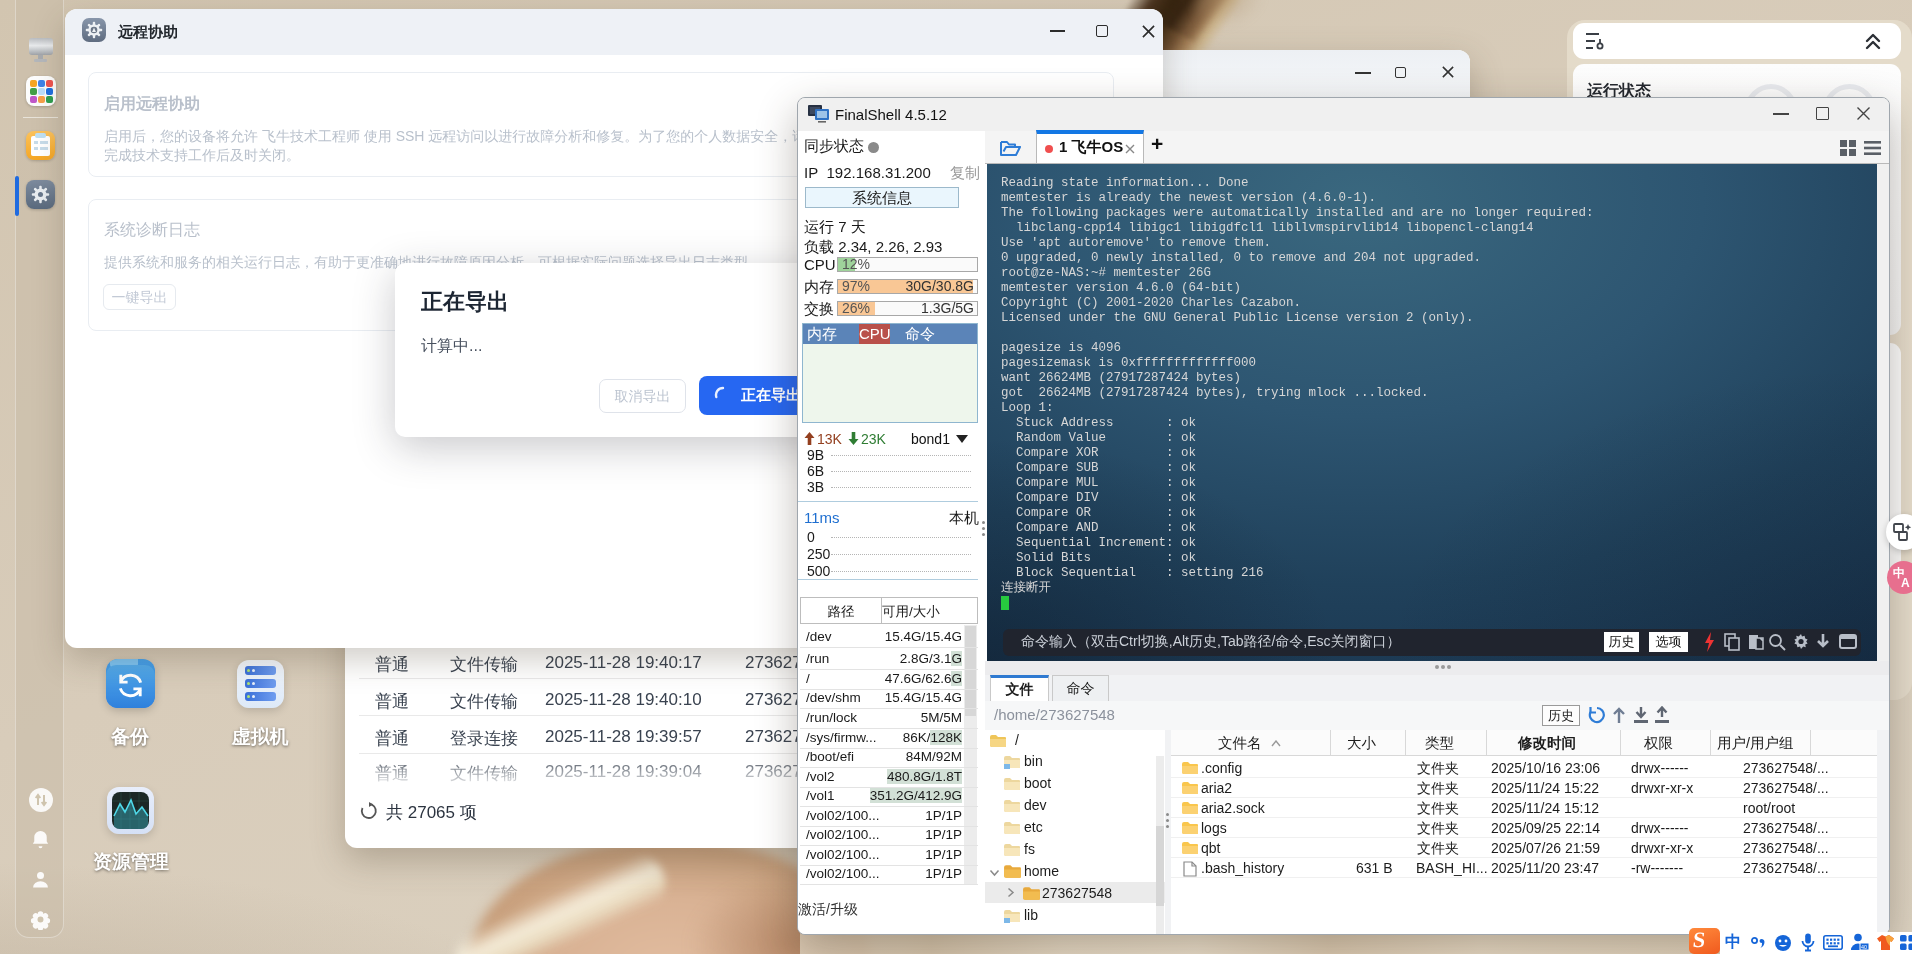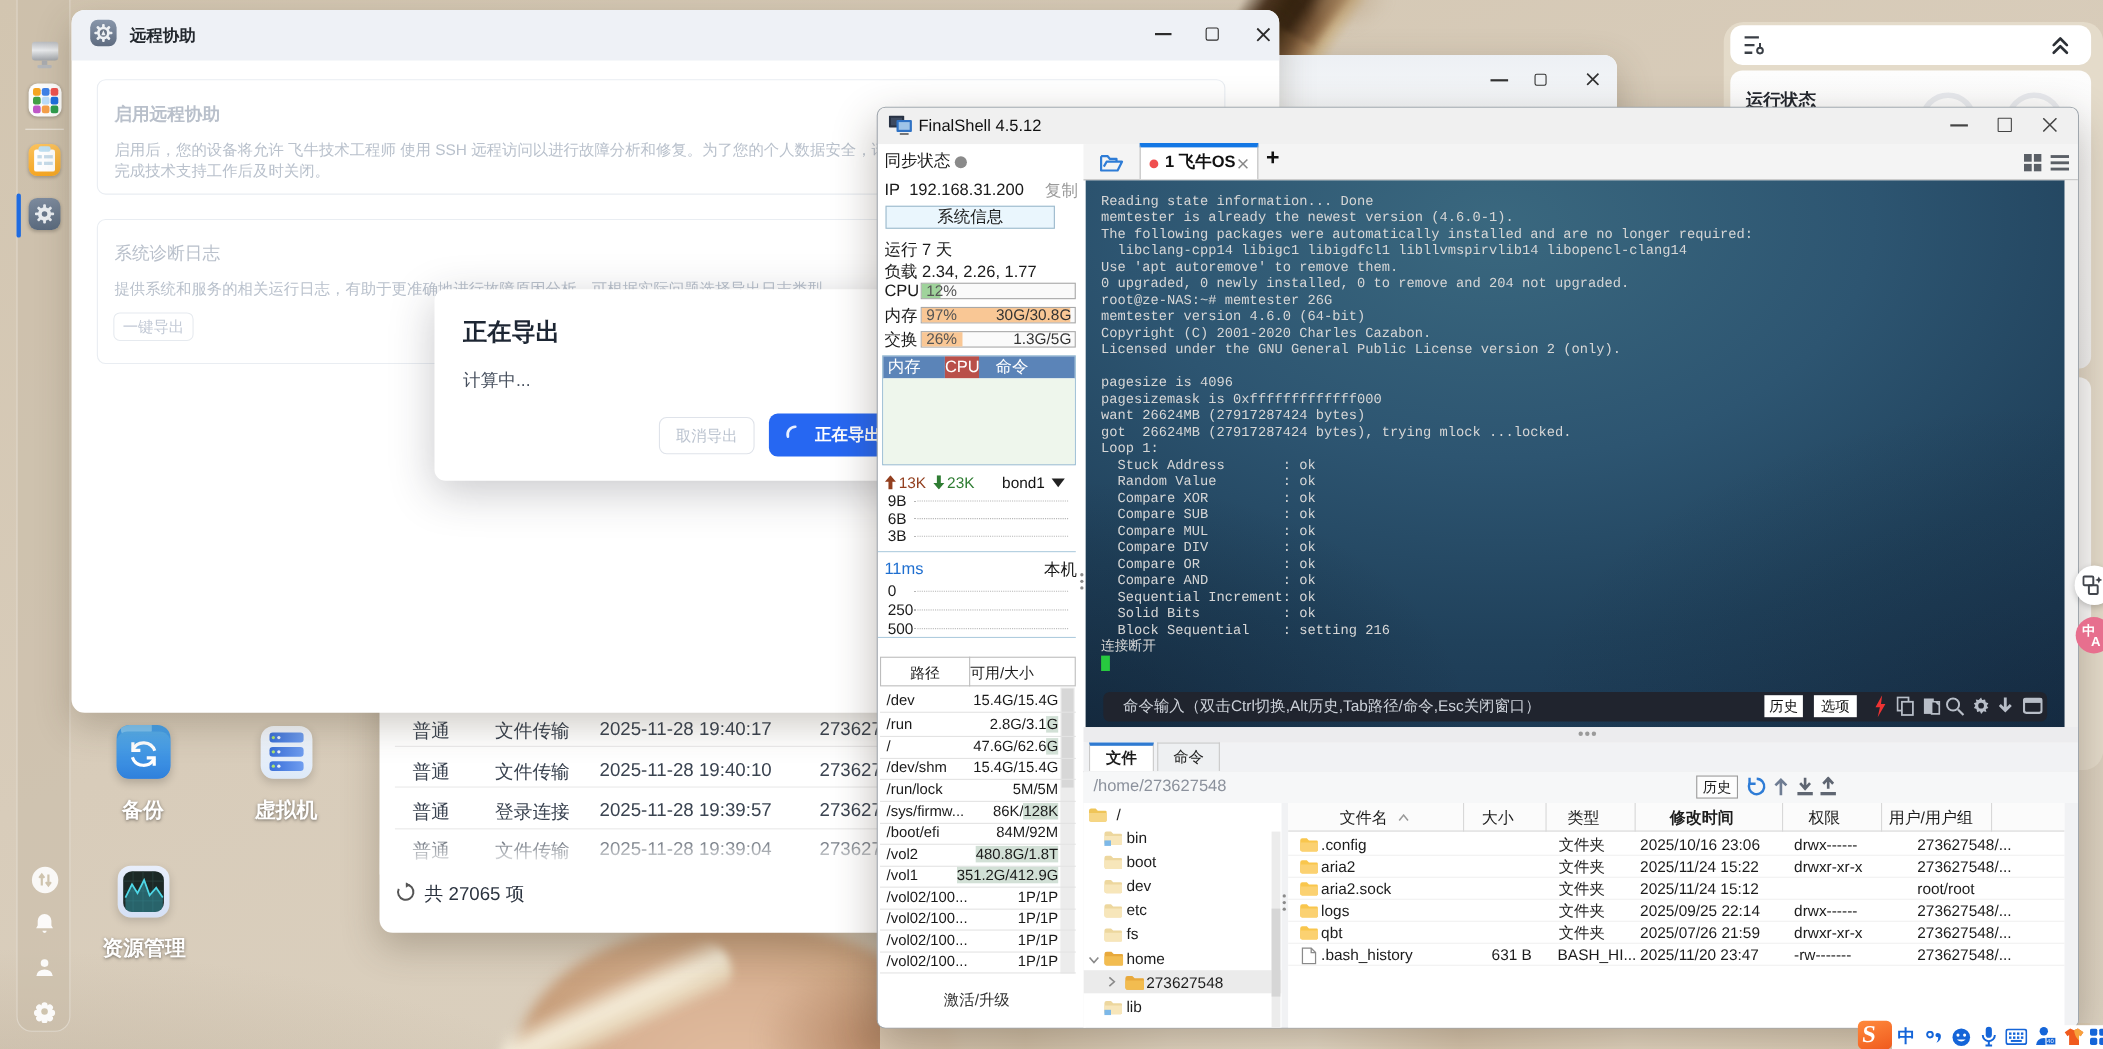--- a/index.html
+++ b/index.html
@@ -301,21 +301,21 @@
       <path d="M0.5 0.5 L12.5 12.5 M12.5 0.5 L0.5 12.5" stroke="#444" stroke-width="1.4"></path>
     </svg>
 
   <div id="fsleft" class="abs" style="left:0;top:33px;width:189px;height:805px;background:#fff;font-size:15px;color:#1a1a1a;">
     <div class="abs" style="left:6px;top:6px;">同步状态</div>
     <div class="abs" style="left:70px;top:11px;width:11px;height:11px;border-radius:50%;background:#8a8a8a;"></div>
     <div class="abs" style="left:6px;top:33px;">IP&nbsp;&nbsp;192.168.31.200</div>
     <div class="abs" style="left:152px;top:33px;color:#9a9a9a;">复制</div>
     <div class="abs" style="left:7px;top:56px;width:154px;height:21px;background:#eaf6fd;border:1px solid #9cb9cb;text-align:center;line-height:20px;">系统信息</div>
     <div class="abs" style="left:6px;top:87px;">运行 7 天</div>
-    <div class="abs" style="left:6px;top:107px;">负载 2.34, 2.26, 1.77</div>
+    <div class="abs" style="left:6px;top:107px;">负载 2.34, 2.26, 2.93</div>
     <div class="abs" style="left:6px;top:125px;">CPU</div>
     <div class="abs" style="left:39px;top:126px;width:141px;height:15px;border:1px solid #a8a8a8;background:#fafafa;">
       <div class="abs" style="left:0;top:0;width:17px;height:13px;background:#9fd39b;"></div>
       <div class="abs" style="left:4px;top:-2px;font-size:14px;color:#555;">12%</div>
     </div>
     <div class="abs" style="left:6px;top:147px;">内存</div>
     <div class="abs" style="left:39px;top:148px;width:141px;height:15px;border:1px solid #a8a8a8;background:#fafafa;">
       <div class="abs" style="left:0;top:0;width:135px;height:13px;background:#f9c795;"></div>
       <div class="abs" style="left:4px;top:-2px;font-size:14px;color:#555;">97%</div>
       <div class="abs" style="right:3px;top:-2px;font-size:14px;color:#333;">30G/30.8G</div>
@@ -399,21 +399,21 @@
       <div class="abs" style="left:2px;top:695px;width:178px;height:1px;background:#e3e3e3;"></div>
       <div class="abs" style="left:8px;top:696px;font-size:13.5px;">/vol02/100...</div>
       <div class="abs" style="left:40px;top:696px;width:124px;text-align:right;font-size:13.5px;">1P/1P</div>
       <div class="abs" style="left:2px;top:714px;width:178px;height:1px;background:#e3e3e3;"></div>
       <div class="abs" style="left:8px;top:716px;font-size:13.5px;">/vol02/100...</div>
       <div class="abs" style="left:40px;top:716px;width:124px;text-align:right;font-size:13.5px;">1P/1P</div>
       <div class="abs" style="left:2px;top:734px;width:178px;height:1px;background:#e3e3e3;"></div>
       <div class="abs" style="left:8px;top:735px;font-size:13.5px;">/vol02/100...</div>
       <div class="abs" style="left:40px;top:735px;width:124px;text-align:right;font-size:13.5px;">1P/1P</div>
       <div class="abs" style="left:2px;top:753px;width:178px;height:1px;background:#e3e3e3;"></div>
-    <div class="abs" style="left:0;top:770px;width:180px;text-align:center;font-size:14px;color:#333;">激活/升级</div>
+    <div class="abs" style="left:0;top:770px;width:180px;text-align:left;font-size:14px;color:#333;">激活/升级</div>
   </div>
 
   <div id="fstabs" class="abs" style="left:187px;top:33px;width:906px;height:33px;background:#f4f4f4;border-bottom:1px solid #b9b9b9;">
     <svg class="abs" style="left:14px;top:7px;" width="25" height="20" viewBox="0 0 25 20">
       <path d="M2 4 L2 17 L17 17 L21 9 L7 9 L4.5 13.5 M2 4 L8 4 L10 6.5 L16 6.5 L16 9" fill="none" stroke="#2e7cd6" stroke-width="2" stroke-linejoin="round"></path>
     </svg>
     <div class="abs" style="left:51px;top:-1px;width:108px;height:33px;background:#fff;border-left:1px solid #b9b9b9;border-right:1px solid #b9b9b9;border-top:4px solid #1377e4;"></div>
     <div class="abs" style="left:60px;top:14px;width:8px;height:8px;border-radius:50%;background:#f04f4f;"></div>
     <div class="abs" style="left:74px;top:7px;font-size:15px;font-weight:bold;color:#111;">1 飞牛OS</div>
     <svg class="abs" style="left:140px;top:13px;" width="10" height="10" viewBox="0 0 10 10">

